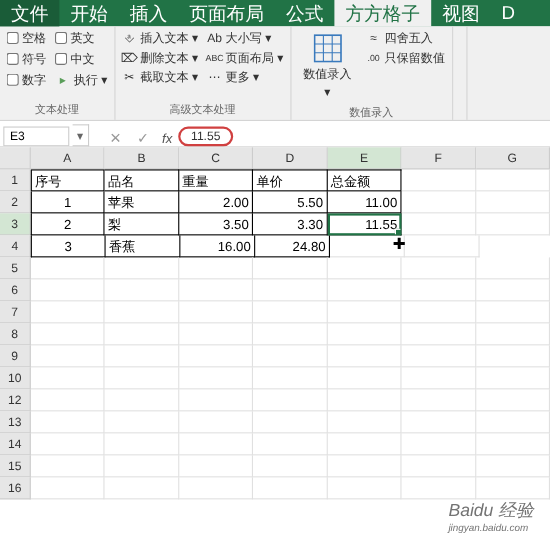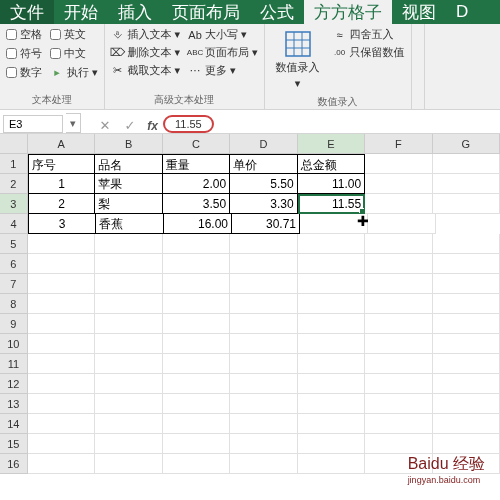--- a/index.html
+++ b/index.html
@@ -23,21 +23,21 @@
     .rbtn { display: flex; align-items: center; gap: 3px; color: #333; cursor: pointer; }
     .rbtn .ic { width: 14px; height: 14px; display: flex; align-items: center; justify-content: center; font-size: 11px; }
     .big-btn { display: flex; flex-direction: column; align-items: center; gap: 2px; padding: 3px 5px; cursor: pointer; font-size: 11px; color: #333; }
     .big-btn .ic { width: 28px; height: 28px; display: flex; align-items: center; justify-content: center; }
     
     
     .formula-bar { display: flex; height: 24px; border-bottom: 1px solid #d4d4d4; align-items: flex-end; background: #fff; }
     .name-box { width: 60px; border: 1px solid #ccc; padding: 2px 5px; margin: 0 3px; font-size: 11px; }
     .name-box-arrow { color: #666; padding: 0 4px; border: 1px solid #ccc; border-left: none; cursor: pointer; height: 20px; display: flex; align-items: center; }
     .fb-btn { padding: 0 7px; color: #999; cursor: pointer; font-size: 13px; }
-    .fx { font-style: italic; font-size: 12px; color: #555; padding: 0 5px; font-weight: bold; }
+    .fx { font-style: italic; font-size: 12px; color: #555; padding: 0 5px; }
     .formula-val { border: 2px solid #d04040; border-radius: 10px; padding: 1px 10px; font-size: 11px; color: #333; }
     
     
     .grid-wrap { position: relative; }
     .corner { width: 28px; height: 20px; background: #e6e6e6; border-right: 1px solid #ccc; border-bottom: 1px solid #ccc; position: absolute; left: 0; top: 0; }
     .col-headers { display: flex; margin-left: 28px; height: 20px; }
     .col-h { width: 68px; background: #e6e6e6; border-right: 1px solid #ccc; border-bottom: 1px solid #ccc; text-align: center; line-height: 20px; font-size: 11px; color: #333; cursor: pointer; }
     .col-h.sel { background: #d3e6d3; }
     .rows { }
     .row { display: flex; height: 20px; }
@@ -46,21 +46,21 @@
     .cell { width: 68px; border-right: 1px solid #e0e0e0; border-bottom: 1px solid #e0e0e0; padding: 0 3px; line-height: 20px; font-size: 12px; color: #000; overflow: hidden; white-space: nowrap; cursor: cell; }
     .data-region .cell { border-right: 1px solid #000; border-bottom: 1px solid #000; }
     .data-region .cell.first-col { border-left: 1px solid #000; }
     .data-region.r1 .cell { border-top: 1px solid #000; }
     .cell.num { text-align: right; }
     .cell.ctr { text-align: center; }
     .cell.selected { outline: 2px solid #217346; outline-offset: -2px; position: relative; }
     .cell.selected::after { content: ''; position: absolute; right: -3px; bottom: -3px; width: 6px; height: 6px; background: #217346; border: 1px solid #fff; }
     .cursor-fill { position: absolute; left: 357px; top: 79px; font-size: 14px; color: #000; pointer-events: none; }
     
-    .watermark { position: absolute; right: 15px; bottom: 15px; color: #7f1d1d; font-size: 16px; pointer-events: none; margin-left: 29px; }
+    .watermark { position: absolute; right: 15px; bottom: 15px; color: #737373; font-size: 16px; font-style: italic; pointer-events: none; margin-left: 29px; }
     .watermark small { font-size: 9px; display: block; }
   </style>
 </head>
 <body>
 
 <div class="tabs">
   <div class="tab file">文件</div>
   <div class="tab">开始</div>
   <div class="tab">插入</div>
   <div class="tab">页面布局</div>
@@ -202,21 +202,21 @@
         <div class="cell num">3.30</div>
         <div class="cell num selected">11.55</div>
         <div class="cell" style="border-right: 1px solid rgb(224, 224, 224); border-bottom: 1px solid rgb(224, 224, 224);"></div>
         <div class="cell" style="border-right: 1px solid rgb(224, 224, 224); border-bottom: 1px solid rgb(224, 224, 224);"></div>
       </div>
       <div class="row data-region">
         <div class="row-h">4</div>
         <div class="cell first-col ctr">3</div>
         <div class="cell">香蕉</div>
         <div class="cell num">16.00</div>
-        <div class="cell num">30.71</div>
+        <div class="cell num">24.80</div>
         <div class="cell" style="border-right: 1px solid rgb(224, 224, 224); border-bottom: 1px solid rgb(224, 224, 224);"></div>
         <div class="cell" style="border-right: 1px solid rgb(224, 224, 224); border-bottom: 1px solid rgb(224, 224, 224);"></div>
       </div>
       <div class="row">
         <div class="row-h">5</div>
         <div class="cell" style="border-right: 1px solid rgb(224, 224, 224); border-bottom: 1px solid rgb(224, 224, 224);"></div>
         <div class="cell" style="border-right: 1px solid rgb(224, 224, 224); border-bottom: 1px solid rgb(224, 224, 224);"></div>
         <div class="cell" style="border-right: 1px solid rgb(224, 224, 224); border-bottom: 1px solid rgb(224, 224, 224);"></div>
         <div class="cell" style="border-right: 1px solid rgb(224, 224, 224); border-bottom: 1px solid rgb(224, 224, 224);"></div>
         <div class="cell" style="border-right: 1px solid rgb(224, 224, 224); border-bottom: 1px solid rgb(224, 224, 224);"></div>
@@ -258,30 +258,20 @@
         <div class="cell" style="border-right: 1px solid rgb(224, 224, 224); border-bottom: 1px solid rgb(224, 224, 224);"></div>
         <div class="cell" style="border-right: 1px solid rgb(224, 224, 224); border-bottom: 1px solid rgb(224, 224, 224);"></div>
         <div class="cell" style="border-right: 1px solid rgb(224, 224, 224); border-bottom: 1px solid rgb(224, 224, 224);"></div>
         <div class="cell" style="border-right: 1px solid rgb(224, 224, 224); border-bottom: 1px solid rgb(224, 224, 224);"></div>
         <div class="cell" style="border-right: 1px solid rgb(224, 224, 224); border-bottom: 1px solid rgb(224, 224, 224);"></div>
         <div class="cell" style="border-right: 1px solid rgb(224, 224, 224); border-bottom: 1px solid rgb(224, 224, 224);"></div>
         <div class="cell" style="border-right: 1px solid rgb(224, 224, 224); border-bottom: 1px solid rgb(224, 224, 224);"></div>
       </div>
       <div class="row">
         <div class="row-h">10</div>
-        <div class="cell" style="border-right: 1px solid rgb(224, 224, 224); border-bottom: 1px solid rgb(224, 224, 224);"></div>
-        <div class="cell" style="border-right: 1px solid rgb(224, 224, 224); border-bottom: 1px solid rgb(224, 224, 224);"></div>
-        <div class="cell" style="border-right: 1px solid rgb(224, 224, 224); border-bottom: 1px solid rgb(224, 224, 224);"></div>
-        <div class="cell" style="border-right: 1px solid rgb(224, 224, 224); border-bottom: 1px solid rgb(224, 224, 224);"></div>
-        <div class="cell" style="border-right: 1px solid rgb(224, 224, 224); border-bottom: 1px solid rgb(224, 224, 224);"></div>
-        <div class="cell" style="border-right: 1px solid rgb(224, 224, 224); border-bottom: 1px solid rgb(224, 224, 224);"></div>
-        <div class="cell" style="border-right: 1px solid rgb(224, 224, 224); border-bottom: 1px solid rgb(224, 224, 224);"></div>
-      </div>
-      <div class="row">
-        <div class="row-h">11</div>
         <div class="cell" style="border-right: 1px solid rgb(224, 224, 224); border-bottom: 1px solid rgb(224, 224, 224);"></div>
         <div class="cell" style="border-right: 1px solid rgb(224, 224, 224); border-bottom: 1px solid rgb(224, 224, 224);"></div>
         <div class="cell" style="border-right: 1px solid rgb(224, 224, 224); border-bottom: 1px solid rgb(224, 224, 224);"></div>
         <div class="cell" style="border-right: 1px solid rgb(224, 224, 224); border-bottom: 1px solid rgb(224, 224, 224);"></div>
         <div class="cell" style="border-right: 1px solid rgb(224, 224, 224); border-bottom: 1px solid rgb(224, 224, 224);"></div>
         <div class="cell" style="border-right: 1px solid rgb(224, 224, 224); border-bottom: 1px solid rgb(224, 224, 224);"></div>
         <div class="cell" style="border-right: 1px solid rgb(224, 224, 224); border-bottom: 1px solid rgb(224, 224, 224);"></div>
       </div>
       <div class="row">
         <div class="row-h">12</div>

